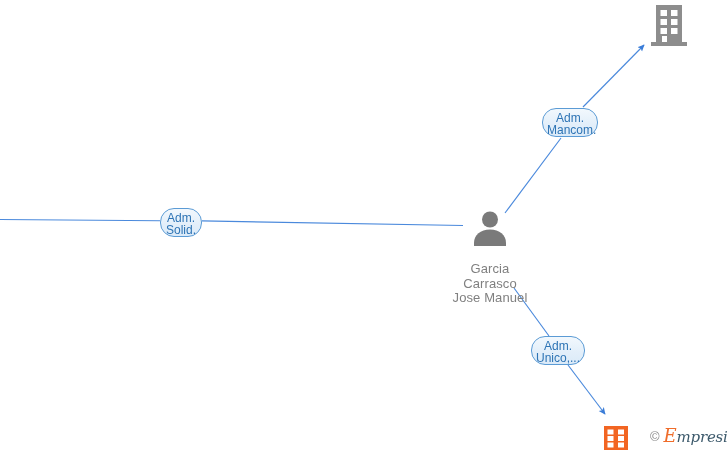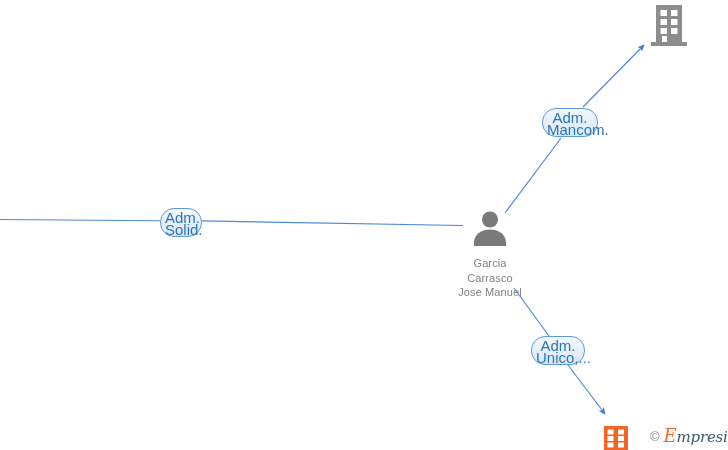--- a/index.html
+++ b/index.html
@@ -41,22 +41,22 @@
     text-align: center;
   }
   .person-icon {
     display: block;
     margin: 0 auto;
     width: 40px;
     height: 36px;
   }
   .node-label {
     display: block;
-    margin-top: 10px;
-    font-size: 11px;
+    margin-top: 16px;
+    font-size: 13px;
     line-height: 14.5px;
     color: #808080;
     white-space: pre-line;
     letter-spacing: 0.1px;
   }
 
   
   .company-node-gray {
     left: 648px;
     top: 2px;
@@ -71,21 +71,21 @@
   }
 
   
   .edge-label {
     position: absolute;
     box-sizing: border-box;
     border: 1px solid #5b9bd5;
     border-radius: 14px;
     background: linear-gradient(to bottom, #f2f8fd 0%, #e3effa 55%, #dbeaf8 100%);
     color: #2e74b5;
-    font-size: 15px;
+    font-size: 12px;
     line-height: 12px;
     text-align: center;
     padding: 3px 4px 4px 4px;
     white-space: pre-line;
     box-shadow: 0 0 0 0 rgba(0,0,0,0);
   }
   .label-solid {
     left: 160px;
     top: 208px;
     width: 42px;

